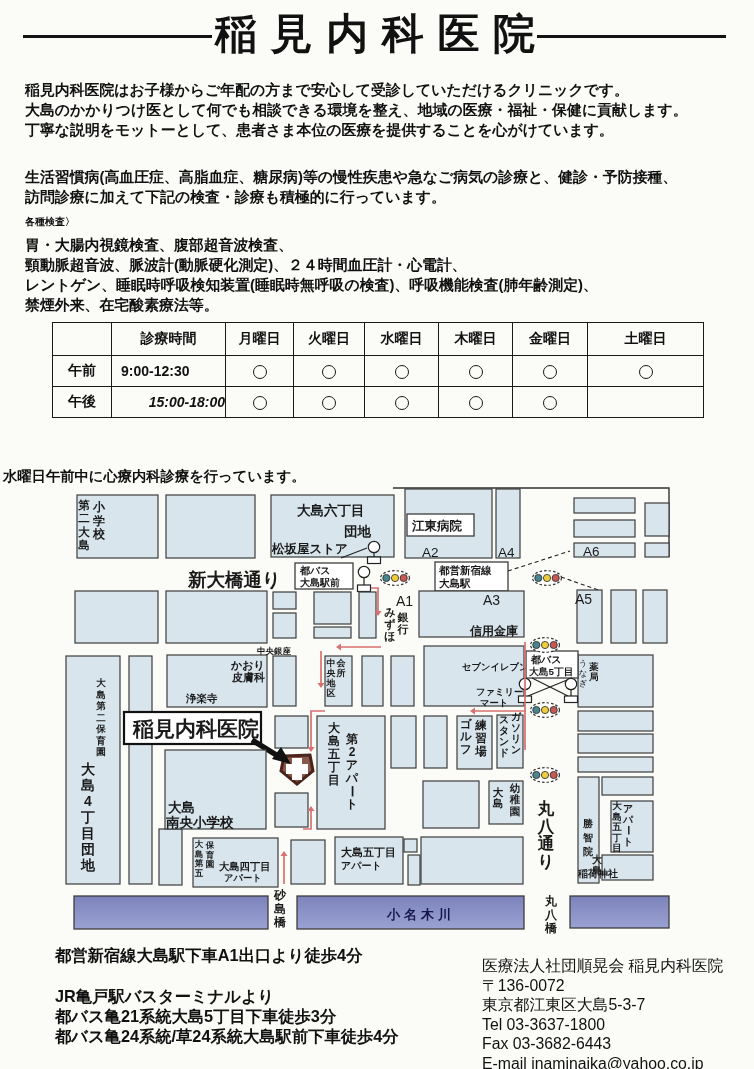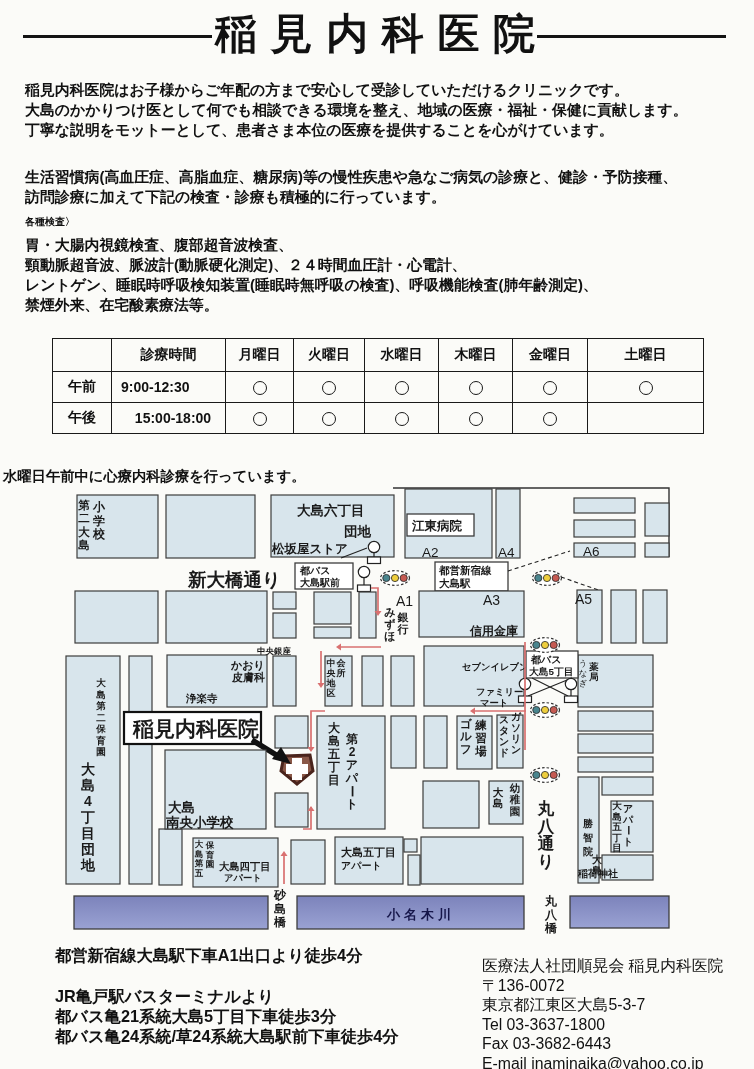--- a/index.html
+++ b/index.html
@@ -17,21 +17,21 @@
 <div class="abs b" style="left:215px;top:6px;font-size:42px;letter-spacing:13.6px;">稲見内科医院</div>
 
 <div class="abs b" style="left:25px;top:80px;font-size:14.9px;line-height:20px;">稲見内科医院はお子様からご年配の方まで安心して受診していただけるクリニックです。<br>大島のかかりつけ医として何でも相談できる環境を整え、地域の医療・福祉・保健に貢献します。<br>丁寧な説明をモットーとして、患者さま本位の医療を提供することを心がけています。</div>
 
 <div class="abs b" style="left:25px;top:167px;font-size:14.9px;line-height:20px;">生活習慣病(高血圧症、高脂血症、糖尿病)等の慢性疾患や急なご病気の診療と、健診・予防接種、<br>訪問診療に加えて下記の検査・診療も積極的に行っています。</div>
 
 <div class="abs b" style="left:25px;top:215px;font-size:10px;">各種検査〉</div>
 
 <div class="abs b" style="left:25px;top:235px;font-size:14.9px;line-height:20px;">胃・大腸内視鏡検査、腹部超音波検査、<br>頸動脈超音波、脈波計(動脈硬化測定)、２４時間血圧計・心電計、<br>レントゲン、睡眠時呼吸検知装置(睡眠時無呼吸の検査)、呼吸機能検査(肺年齢測定)、<br>禁煙外来、在宅酸素療法等。</div>
 
-<table class="abs" style="left:52px;top:338px;">
+<table class="abs" style="left:52px;top:322px;">
 <tbody>
       <tr style="height:33px;">
         <td style="width:58px;"></td>
         <td style="width:113px;">診療時間</td>
         <td style="width:67px;">月曜日</td>
         <td style="width:70px;">火曜日</td>
         <td style="width:73px;">水曜日</td>
         <td style="width:73px;">木曜日</td>
         <td style="width:74px;">金曜日</td>
         <td style="width:115px;">土曜日</td>
@@ -41,21 +41,21 @@
         <td style="text-align:left;padding-left:9px;">9:00-12:30</td>
         <td><span style="display:inline-block;width:12px;height:12px;border:1.6px solid #1a1a1a;border-radius:50%;vertical-align:middle;"></span></td>
         <td><span style="display:inline-block;width:12px;height:12px;border:1.6px solid #1a1a1a;border-radius:50%;vertical-align:middle;"></span></td>
         <td><span style="display:inline-block;width:12px;height:12px;border:1.6px solid #1a1a1a;border-radius:50%;vertical-align:middle;"></span></td>
         <td><span style="display:inline-block;width:12px;height:12px;border:1.6px solid #1a1a1a;border-radius:50%;vertical-align:middle;"></span></td>
         <td><span style="display:inline-block;width:12px;height:12px;border:1.6px solid #1a1a1a;border-radius:50%;vertical-align:middle;"></span></td>
         <td><span style="display:inline-block;width:12px;height:12px;border:1.6px solid #1a1a1a;border-radius:50%;vertical-align:middle;"></span></td>
       </tr>
 <tr style="height:31px;">
         <td>午後</td>
-        <td style="text-align:center;padding-left:9px;">15:00-18:00</td>
+        <td style="text-align:right;padding-left:9px;font-style:italic;">15:00-18:00</td>
         <td><span style="display:inline-block;width:12px;height:12px;border:1.6px solid #1a1a1a;border-radius:50%;vertical-align:middle;"></span></td>
         <td><span style="display:inline-block;width:12px;height:12px;border:1.6px solid #1a1a1a;border-radius:50%;vertical-align:middle;"></span></td>
         <td><span style="display:inline-block;width:12px;height:12px;border:1.6px solid #1a1a1a;border-radius:50%;vertical-align:middle;"></span></td>
         <td><span style="display:inline-block;width:12px;height:12px;border:1.6px solid #1a1a1a;border-radius:50%;vertical-align:middle;"></span></td>
         <td><span style="display:inline-block;width:12px;height:12px;border:1.6px solid #1a1a1a;border-radius:50%;vertical-align:middle;"></span></td>
         <td></td>
       </tr>
 </tbody>
   </table>
 

